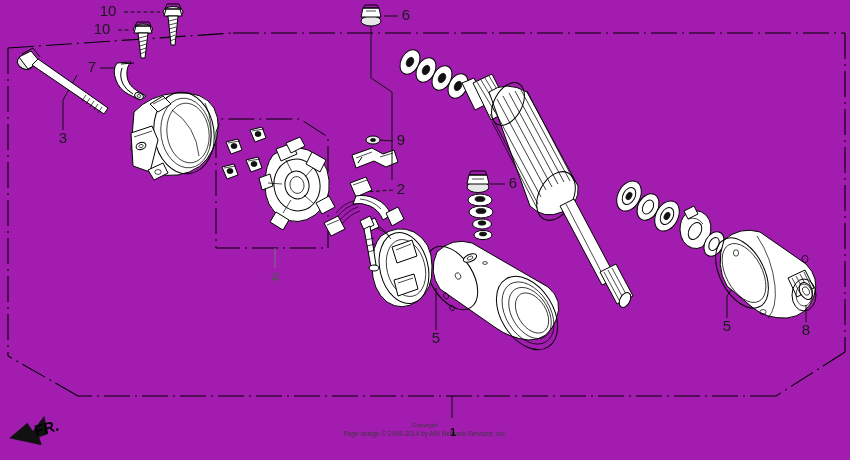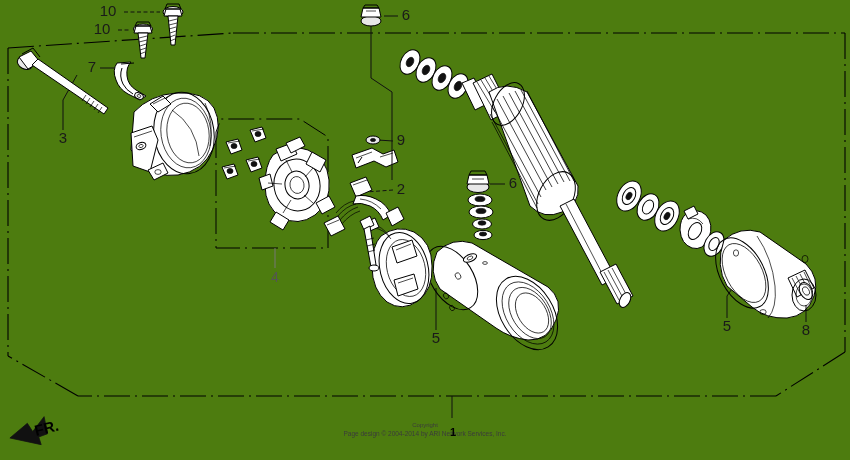--- a/index.html
+++ b/index.html
@@ -1,18 +1,18 @@
 <!DOCTYPE html>
 <html><head>
 <meta charset="utf-8">
 <style>
   html,body{margin:0;padding:0;background:#fff;}
   body{width:850px;height:460px;overflow:hidden;
        font-family:"Liberation Sans",sans-serif;color:#000;}
-  #stage{position:relative;width:850px;height:460px;background:#4d7c0f;}
+  #stage{position:relative;width:850px;height:460px;background:#a21caf;}
   #stage svg{position:absolute;left:0;top:0;}
   .lbl{font-family:"Liberation Sans",sans-serif;font-size:15px;fill:#1a1a1a;}
   .lbl-sm{font-family:"Liberation Sans",sans-serif;font-size:14px;fill:#555;}
   .cp{font-family:"Liberation Sans",sans-serif;fill:#3b3b3b;}
   .frame-d{fill:none;stroke:#000;stroke-width:1.1;
            stroke-dasharray:26 5 2 5;}
   .ld{stroke:#111;stroke-width:1;fill:none;}
   .ld-g{stroke:#777;stroke-width:1;fill:none;}
   .ld-d{stroke:#111;stroke-width:1;fill:none;stroke-dasharray:4 2.5;}
   .pt{fill:#fff;stroke:#000;stroke-width:1;stroke-linejoin:round;}

